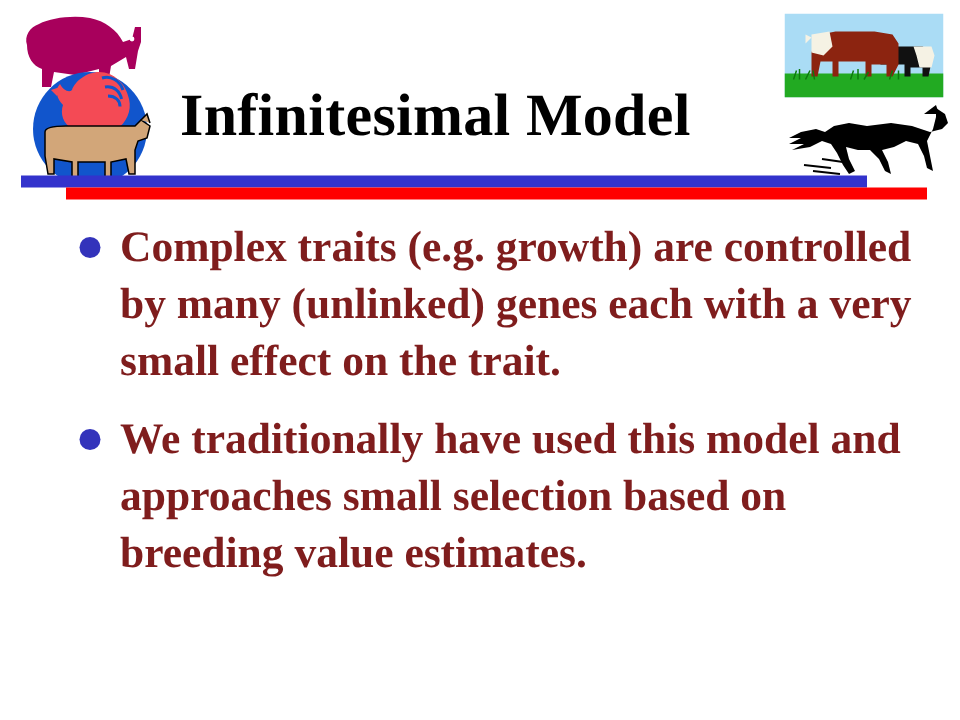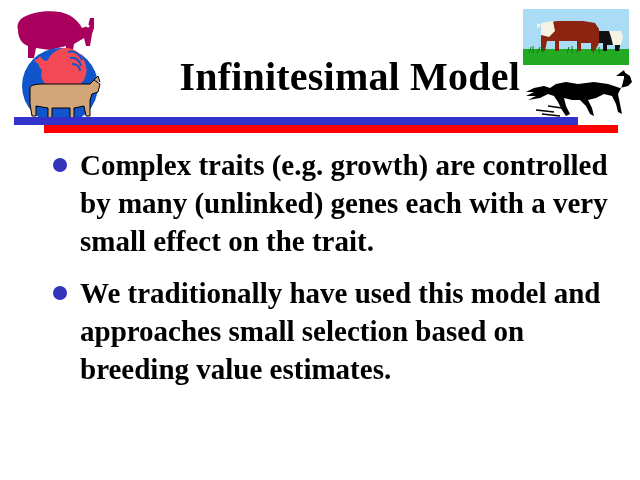--- a/index.html
+++ b/index.html
@@ -57,21 +57,21 @@
     width: 574px;
     background: #ff0000;
   }
 
   
   #slide-title {
     position: absolute;
     left: 120px;
     top: 56px;
     width: 400px;
-    text-align: right;
+    text-align: left;
     font-size: 40px;
     font-weight: bold;
     color: #000000;
     line-height: 1.05;
     letter-spacing: 0.2px;
     white-space: nowrap;
   }
 
   
   #body-list {
@@ -83,21 +83,21 @@
     padding: 0;
     list-style: none;
   }
   .bullet-item {
     position: relative;
     padding-left: 32px;
     margin-bottom: 14px;
     font-size: 29px;
     font-weight: bold;
     line-height: 38px;
-    color: #000000;
+    color: #7f1d1d;
   }
   .bullet-dot {
     position: absolute;
     left: 5px;
     top: 12px;
     width: 14px;
     height: 14px;
     border-radius: 50%;
     background: #3333bb;
   }

